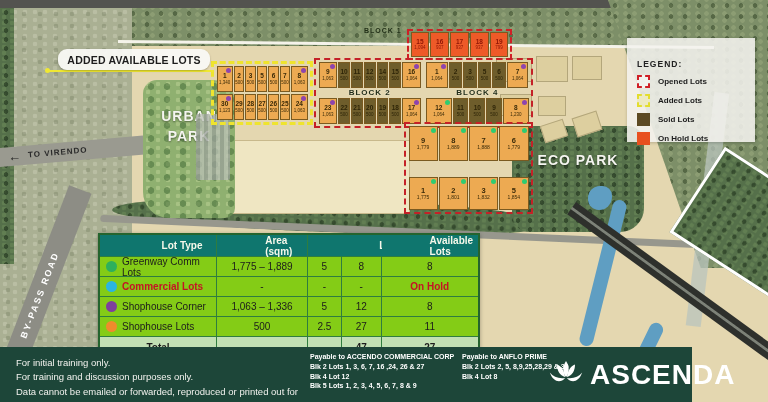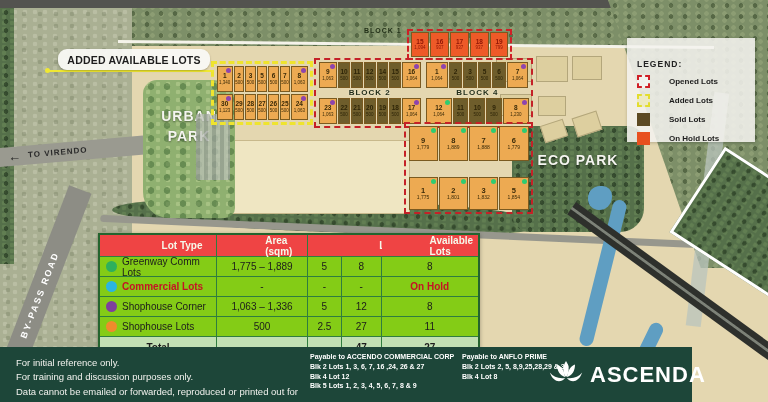--- a/index.html
+++ b/index.html
@@ -82,49 +82,49 @@
 
   
   .callout-line{left:48px;top:70px;width:166px;height:2px;background:#f0e832;}
   .callout-dot{left:45px;top:68px;width:5px;height:5px;border-radius:50%;background:#f0e832;}
   .callout{left:58px;top:49px;width:152px;height:21px;background:rgba(250,250,246,.93);border-radius:9px;display:flex;align-items:center;justify-content:center;box-shadow:0 1px 2px rgba(0,0,0,.25);}
   .callout span{font-size:10.5px;font-weight:bold;color:#1d1d1d;letter-spacing:.2px;}
 
   
   .legend{left:627px;top:38px;width:128px;height:104px;background:rgba(244,243,238,.88);padding:21px 10px;box-sizing:border-box;box-shadow:0 1px 3px rgba(0,0,0,.2);}
   .legend-title{font-size:8.5px;font-weight:bold;color:#222;letter-spacing:1px;margin-bottom:4px;}
-  .lg-row{display:flex;align-items:center;gap:19px;margin:6px 0;}
+  .lg-row{display:flex;align-items:center;gap:8px;margin:6px 0;}
   .sw{width:13px;height:13px;box-sizing:border-box;flex:0 0 13px;}
   .sw.opened{border:2px dashed #d01f26;background:rgba(255,255,255,.5);}
   .sw.added{border:2px dashed #e3dd2e;background:#edeac2;}
   .sw.sold{background:#5d4a23;}
   .sw.onhold{background:#e8501f;}
   .lg-label{font-size:8px;color:#1d1d1d;font-weight:bold;}
 
   
   .lot-table{left:98px;top:233px;width:378px;background:#fff;border:2px solid #24642e;box-shadow:0 1px 4px rgba(0,0,0,.3);}
   .trow{display:grid;grid-template-columns:31% 24% 9% 10.5% 25.5%;}
   .tc{border-right:1px solid #2f7d3f;border-bottom:1px solid #2f7d3f;font-size:10px;color:#1c1c1c;display:flex;align-items:center;justify-content:center;height:19px;background:#84cc16;}
   .tc:last-child{border-right:none;}
-  .thead .tc{background:#ef4444;color:#f6f8ea;font-weight:bold;height:21px;padding-left:48px;}
+  .thead .tc{background:#0f766e;color:#f6f8ea;font-weight:bold;height:21px;padding-left:48px;}
   .tc.name{justify-content:flex-start;padding-left:6px;gap:5px;}
   .tdot{width:11px;height:11px;border-radius:50%;flex:0 0 11px;}
   .tc.red{color:#c41425;font-weight:bold;}
   .trow.total .tc{background:#c2e0b4;font-weight:bold;height:20px;border-bottom:none;}
 
   
   .footer{left:0;top:347px;width:692px;height:55px;background:#1d4639;}
   .disclaimer{left:16px;top:356px;width:290px;font-size:9.5px;color:#f2f2ee;line-height:1.5;}
   .paycol{color:#fff;font-size:7px;line-height:1.4;}
   .paycol .pay-title{font-weight:bold;}
   .paycol div{font-weight:bold;}
   .pay-accendo{left:310px;top:352px;width:150px;}
   .pay-anflo{left:462px;top:352px;width:120px;}
   .brandbox{left:548px;top:352px;width:144px;height:46px;display:flex;align-items:center;gap:6px;}
-  .brand-name{color:#fff;font-size:22px;font-weight:bold;letter-spacing:1px;}
+  .brand-name{color:#fff;font-size:28px;font-weight:bold;letter-spacing:1px;}
 </style>
 </head>
 <body>
 
 <div id="stage">
 
   <div class="abs top-dark"></div>
   <div class="abs sat-top mott-green"></div>
   <div class="abs left-fields mott-pale"></div>
   <div class="abs left-trees mott-dark"></div>
@@ -512,21 +512,21 @@
         <div class="tc">Total</div>
         <div class="tc"></div>
         <div class="tc"></div>
         <div class="tc">47</div>
         <div class="tc">27</div>
       </div>
     </div>
 
   <div class="abs footer"></div>
   <div class="abs disclaimer">
-      <div>For initial reference only.</div>
+      <div>For initial training only.</div>
       <div>For training and discussion purposes only.</div>
       <div>Data cannot be emailed or forwarded, reproduced or printed out for distribution.</div>
     </div>
   <div class="abs paycol pay-accendo">
     <div class="pay-title">Payable to ACCENDO COMMERCIAL CORP</div>
     <div>
         <div>Blk 2 Lots 1, 3, 6, 7, 16 ,24, 26 &amp; 27</div>
         <div>Blk 4 Lot 12</div>
         <div>Blk 5 Lots 1, 2, 3, 4, 5, 6, 7, 8 &amp; 9</div>
       </div>

